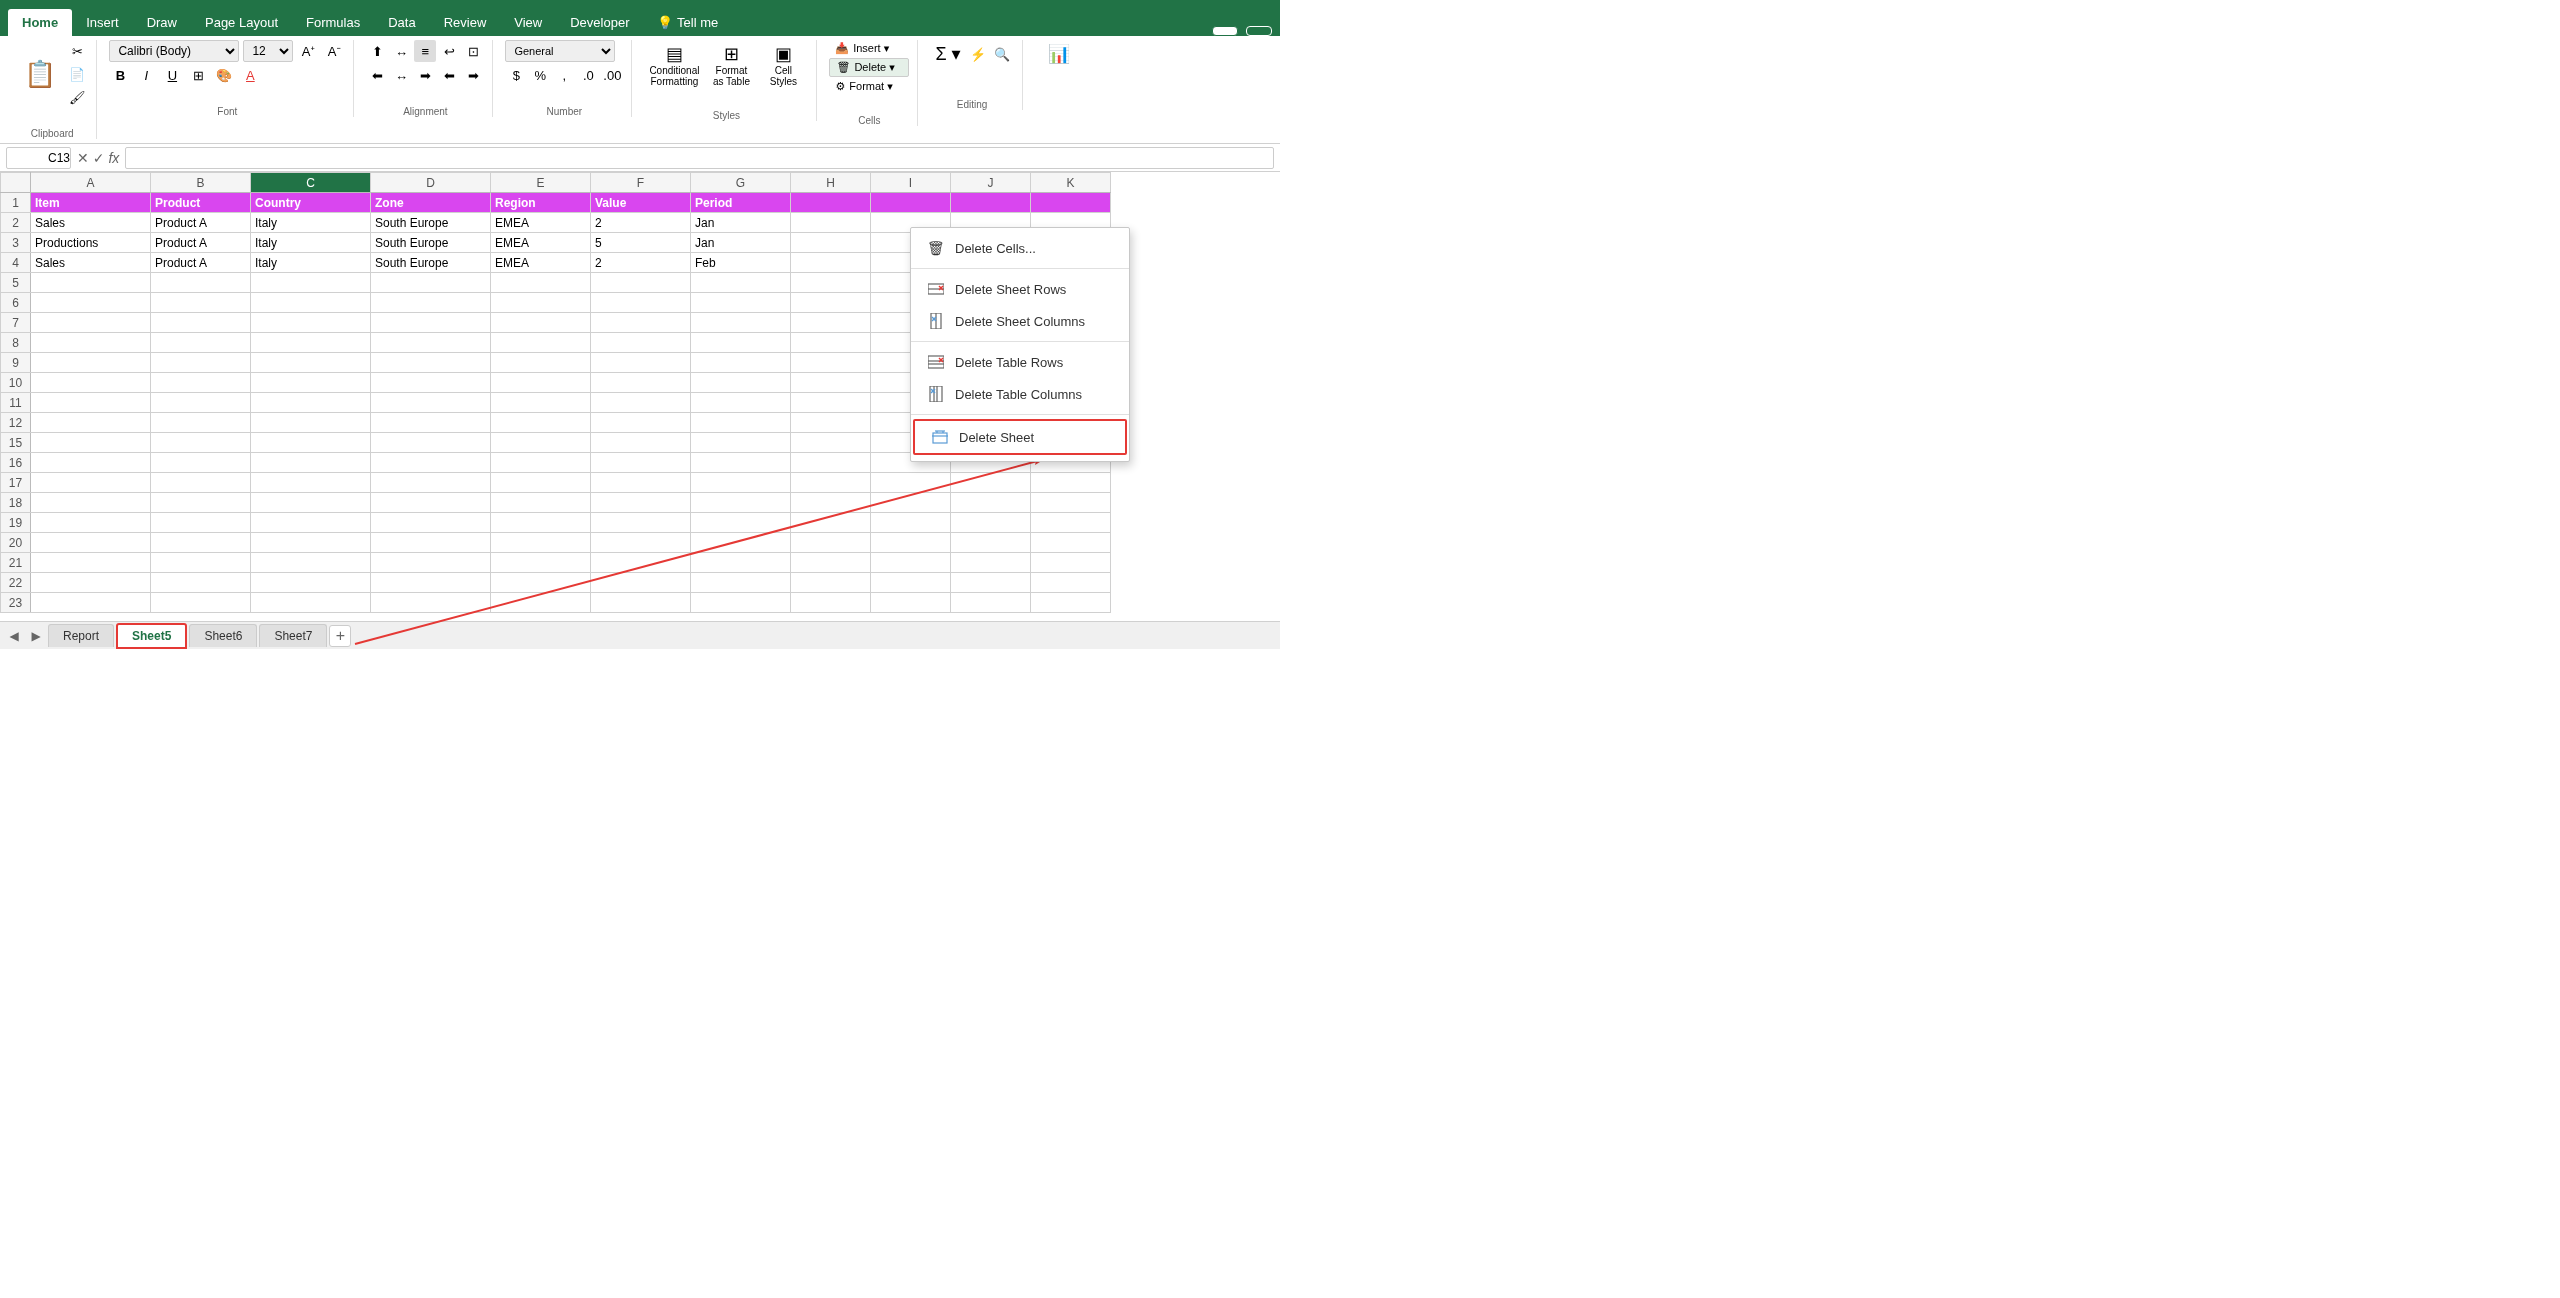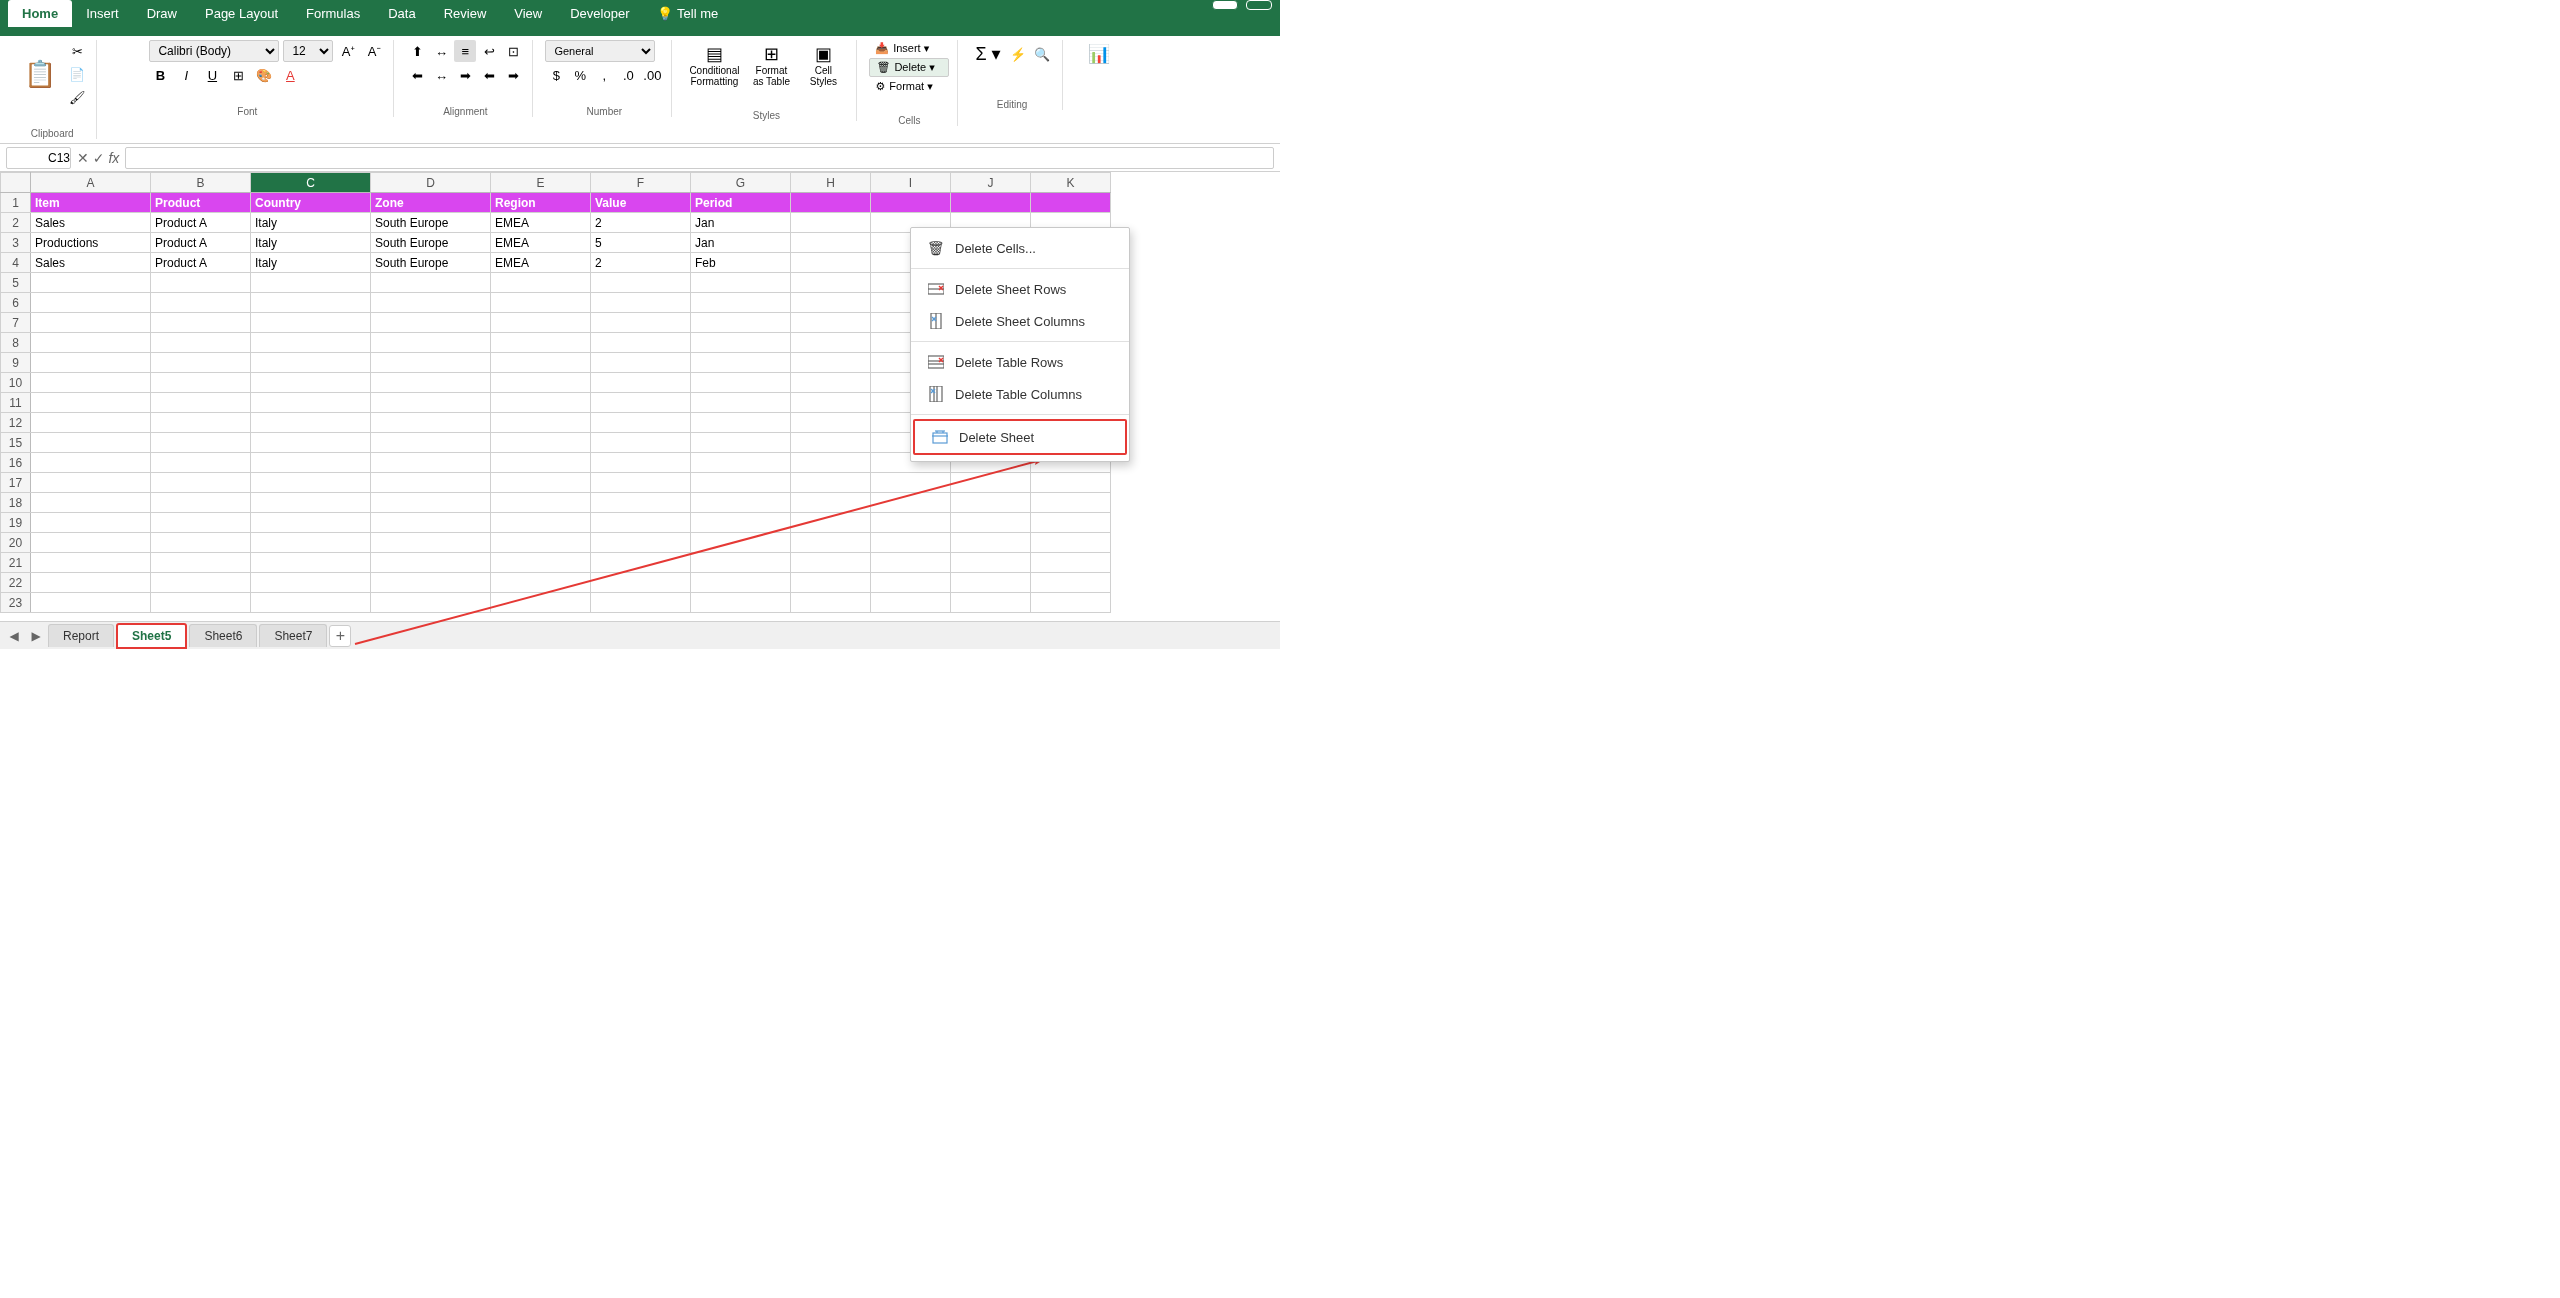--- a/index.html
+++ b/index.html
@@ -1,20 +1,20 @@
 <!DOCTYPE html>
 <html><head>
   <meta charset="utf-8">
   <style>
     * { margin: 0; padding: 0; box-sizing: border-box; }
     body { font-family: 'Segoe UI', Arial, sans-serif; font-size: 12px; background: #fff; overflow: hidden; width: 1280px; height: 649px; transform-origin: top left; }
     
     .tabs-bar {
       display: flex;
-      align-items: flex-start;
+      align-items: flex-end;
       background: #217346;
       padding: 0 8px;
       height: 36px;
     }
     .tab {
       padding: 6px 14px;
       color: #fff;
       font-size: 13px;
       cursor: pointer;
       border-radius: 3px 3px 0 0;
@@ -92,21 +92,20 @@
       padding: 4px 8px;
       cursor: pointer;
       border-radius: 3px;
     }
 
     
     .font-section {
       display: flex;
       flex-direction: column;
       gap: 2px;
-      margin-left: 40px;
     }
     .font-row1, .font-row2 {
       display: flex;
       align-items: center;
       gap: 4px;
     }
     .font-select {
       width: 130px;
       height: 22px;
       border: 1px solid #ccc;

